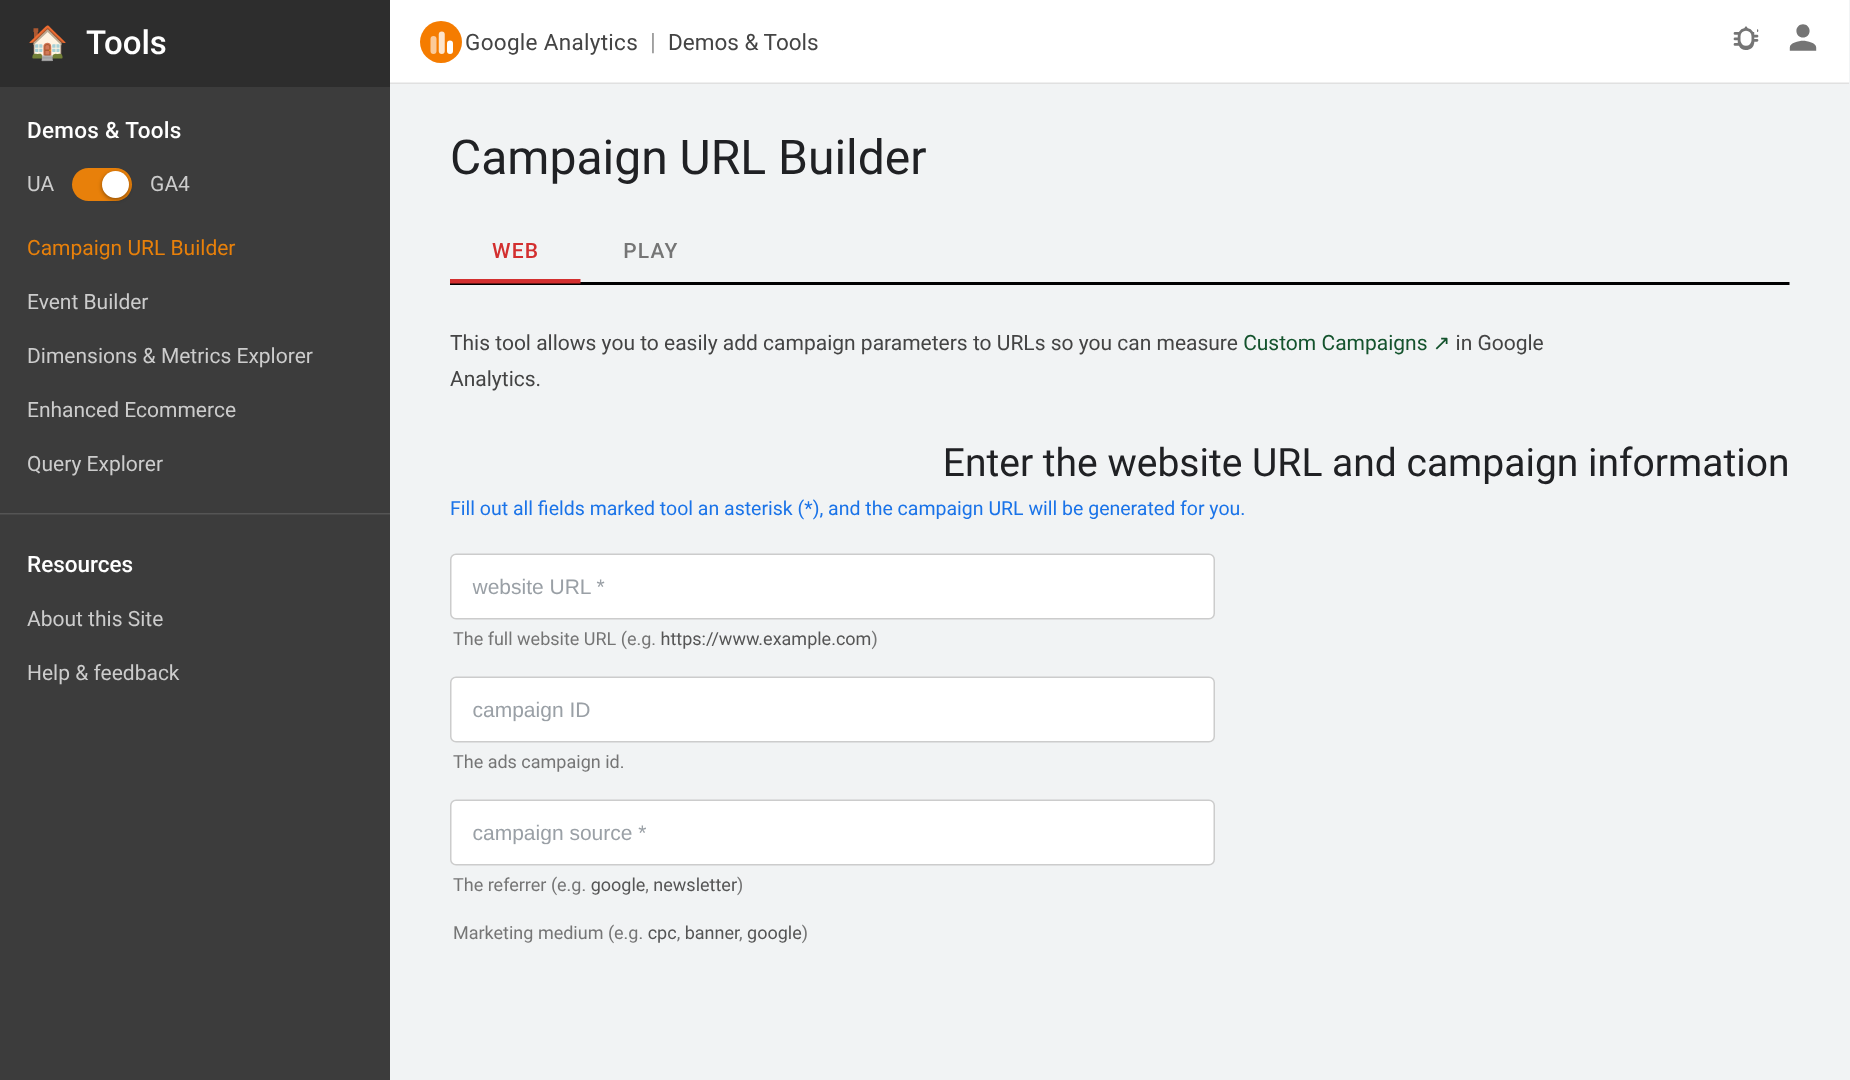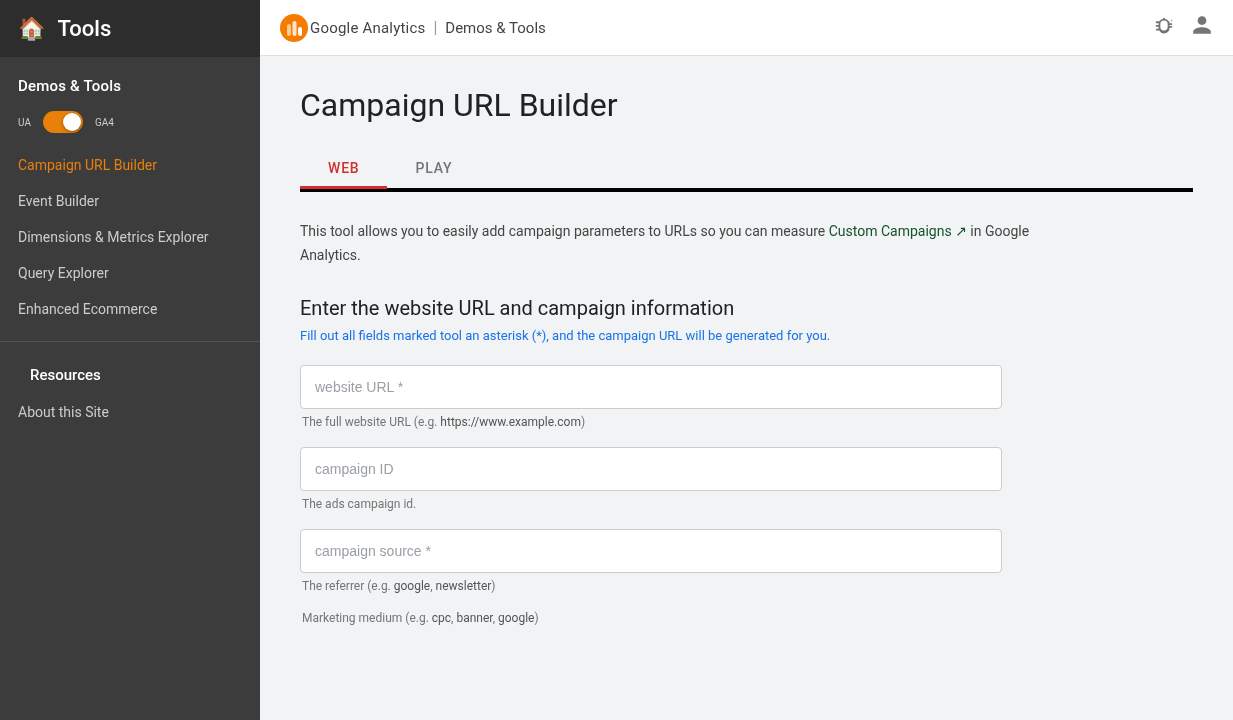--- a/index.html
+++ b/index.html
@@ -34,21 +34,21 @@
       letter-spacing: 0.2px;
     }
     .toggle-row {
       display: flex;
       align-items: center;
       gap: 12px;
       padding: 6px 18px 14px 18px;
       font-size: 14px;
       color: #ccc;
     }
-    .toggle-label { font-size: 10px; color: #ccc; }
+    .toggle-label { font-size: 14px; color: #ccc; }
     .toggle-track {
       width: 40px; height: 22px;
       background: #e8800a;
       border-radius: 11px;
       position: relative;
       cursor: pointer;
     }
     .toggle-thumb {
       width: 18px; height: 18px;
       background: #fff;
@@ -68,21 +68,20 @@
     .sidebar-divider {
       height: 1px;
       background: #555;
       margin: 14px 0;
     }
     .sidebar-resources-title {
       padding: 10px 12px 10px 18px;
       font-size: 15px;
       font-weight: 500;
       color: #fff;
-      margin-left: 12px;
     }
 
     
     #main {
       flex: 1;
       display: flex;
       flex-direction: column;
       overflow-y: auto;
       background: #f1f3f4;
     }
@@ -126,21 +125,21 @@
       flex: 1;
     }
     .page-title {
       font-size: 32px;
       font-weight: 400;
       color: #202124;
       margin-bottom: 24px;
     }
     .tabs {
       display: flex;
-      border-bottom: 4px solid #000000;
+      border-bottom: 2px solid #000000;
       margin-bottom: 28px;
       align-items: flex-end;
     }
     .tab {
       padding: 12px 28px;
       font-size: 14px;
       font-weight: 500;
       color: #757575;
       cursor: pointer;
       letter-spacing: 0.8px;
@@ -162,35 +161,36 @@
       color: #444;
       line-height: 1.7;
       max-width: 760px;
       margin-bottom: 28px;
     }
     .description a {
       color: #14532d;
       text-decoration: none;
     }
     .section-heading {
-      font-size: 20px;
+      font-size: 26px;
       font-weight: 400;
       color: #202124;
       margin-bottom: 8px;
+      text-align: right;
     }
     .section-subtext {
       font-size: 13px;
       color: #1a73e8;
       margin-bottom: 22px;
     }
     .form-group {
       margin-bottom: 4px;
     }
     .form-group input {
-      width: 702px;
+      width: 510px;
       max-width: 100%;
       height: 44px;
       border: 1px solid #ccc;
       border-radius: 4px;
       padding: 0 14px;
       font-size: 14px;
       color: #202124;
       background: #fff;
       outline: none;
     }
@@ -222,27 +222,28 @@
     <span class="toggle-label">UA</span>
     <div class="toggle-track">
       <div class="toggle-thumb"></div>
     </div>
     <span class="toggle-label">GA4</span>
   </div>
 
   <div class="sidebar-nav-item active">Campaign URL Builder</div>
   <div class="sidebar-nav-item">Event Builder</div>
   <div class="sidebar-nav-item">Dimensions &amp; Metrics Explorer</div>
+  <div class="sidebar-nav-item">Enhanced Ecommerce</div>
   <div class="sidebar-nav-item">Query Explorer</div>
-  <div class="sidebar-nav-item">Enhanced Ecommerce</div>
 
   <div class="sidebar-divider"></div>
 
   <div class="sidebar-resources-title">Resources</div>
   <div class="sidebar-nav-item">About this Site</div>
+  <div class="sidebar-nav-item">Help &amp; feedback</div>
 </nav>
 
 <div id="main">
 
   <div id="topbar">
 
     <svg width="28" height="28" viewBox="0 0 28 28" fill="none" xmlns="http://www.w3.org/2000/svg">
       <circle cx="14" cy="14" r="14" fill="#F57C00"></circle>
       <rect x="7" y="10" width="4" height="12" rx="2" fill="white" opacity="0.6"></rect>
       <rect x="12.5" y="7" width="4" height="15" rx="2" fill="white" opacity="0.8"></rect>

